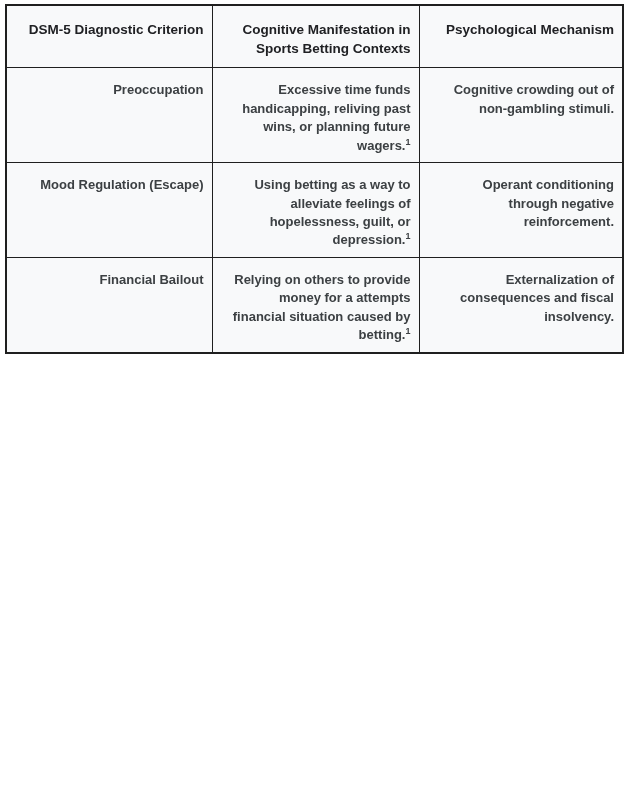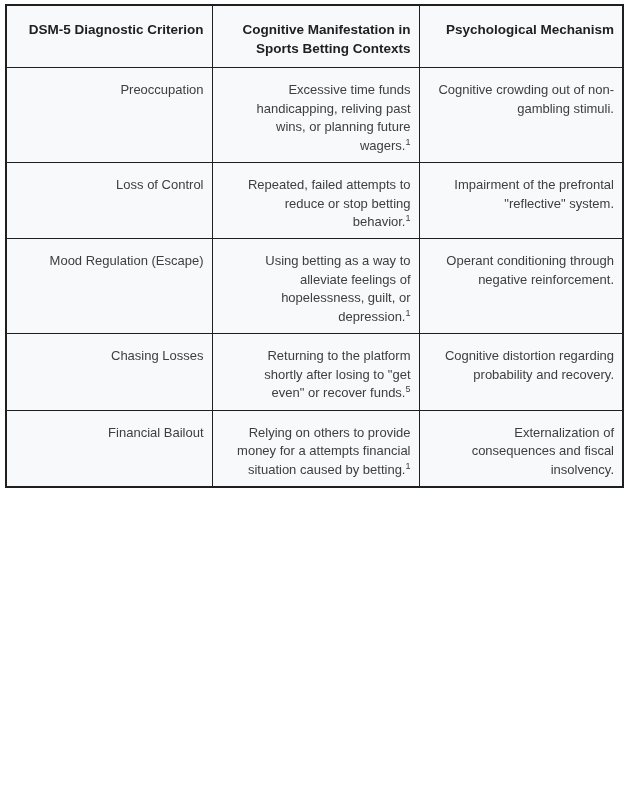--- a/index.html
+++ b/index.html
@@ -34,21 +34,21 @@
   th {
     font-size: 13.5px;
     font-weight: bold;
     color: #202124;
     line-height: 1.42;
     padding-top: 14px;
     padding-bottom: 9px;
   }
   td {
     font-size: 13px;
-    font-weight: normal;
+    font-weight: bold;
     color: #3c4043;
     line-height: 1.42;
   }
   td sup {
     font-size: 9px;
     line-height: 0;
     color: #3c4043;
     vertical-align: super;
     text-decoration: none;
   }
@@ -70,33 +70,23 @@
         <th>Psychological Mechanism</th>
       </tr>
     </thead>
     <tbody>
       <tr>
         <td>Preoccupation</td>
         <td><span>Excessive time funds handicapping, reliving past wins, or planning future wagers.</span><sup>1</sup></td>
         <td>Cognitive crowding out of non-gambling stimuli.</td>
       </tr>
       <tr>
-        <td>Loss of Control</td>
-        <td><span>Repeated, failed attempts to reduce or stop betting behavior.</span><sup>1</sup></td>
-        <td>Impairment of the prefrontal "reflective" system.</td>
-      </tr>
-      <tr>
         <td>Mood Regulation (Escape)</td>
         <td><span>Using betting as a way to alleviate feelings of hopelessness, guilt, or depression.</span><sup>1</sup></td>
         <td>Operant conditioning through negative reinforcement.</td>
-      </tr>
-      <tr>
-        <td>Chasing Losses</td>
-        <td><span>Returning to the platform shortly after losing to "get even" or recover funds.</span><sup>5</sup></td>
-        <td>Cognitive distortion regarding probability and recovery.</td>
       </tr>
       <tr>
         <td>Financial Bailout</td>
         <td><span>Relying on others to provide money for a attempts financial situation caused by betting.</span><sup>1</sup></td>
         <td>Externalization of consequences and fiscal insolvency.</td>
       </tr>
     </tbody>
   </table>
 </div>
 

